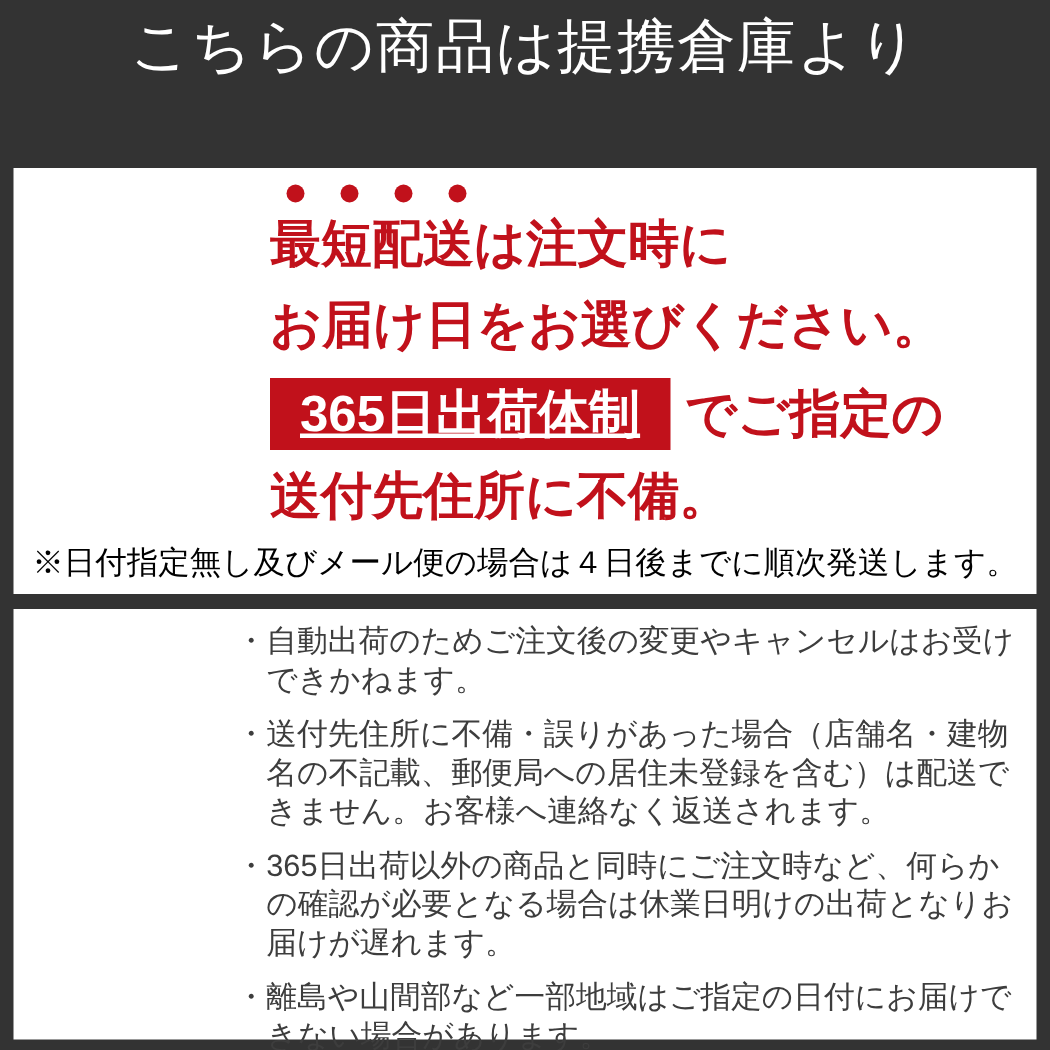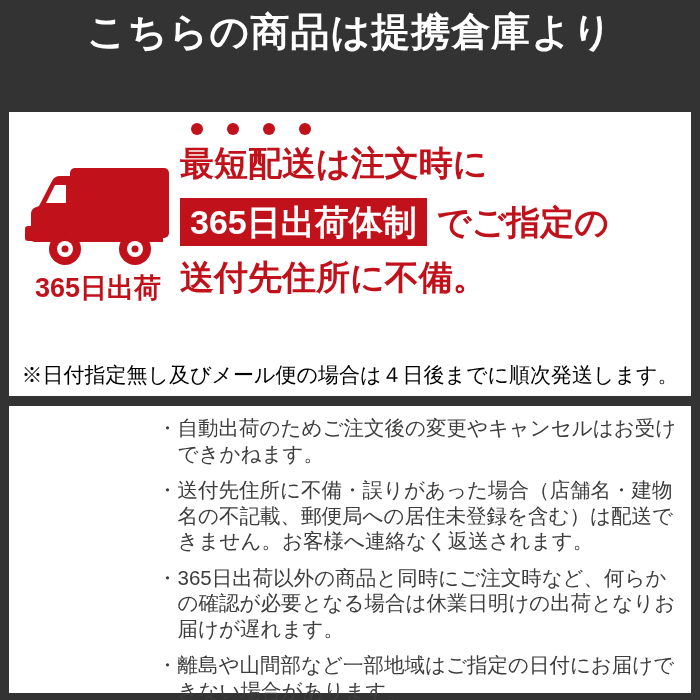--- a/index.html
+++ b/index.html
@@ -7,21 +7,21 @@
     position:relative;
     width:700px; height:700px;
     background:#333333;
     overflow:hidden;
     font-family:"Liberation Sans", sans-serif;
   }
   
   .header {
     position:absolute; top:0; left:0; right:0; height:112px;
     color:#ffffff; text-align:center;
-    font-weight:bold;
+    font-weight:normal;
   }
   .header .hline {
     font-size:39px; line-height:45px; letter-spacing:1px;
   }
   .header .hline:first-child { margin-top:9px; }
   
   .panel {
     position:absolute; left:9px; width:682px;
     background:#ffffff;
   }
@@ -41,21 +41,21 @@
     position:absolute; left:171px; top:10px; right:8px;
     color:var(--red); font-weight:bold; font-size:34px;
     white-space:nowrap;
   }
   .dots { display:flex; gap:24px; padding-left:11px; height:14px; align-items:center; }
   .dots span { width:12px; height:12px; border-radius:50%; background:var(--red); }
   .big { line-height:54px; }
   .boxline { margin-top:5px; margin-bottom:1px; }
   .hl {
     display:inline-block; background:var(--red); color:#ffffff;
-    line-height:48px; padding:0 10px; margin-right:10px;
+    line-height:48px; padding:0 20px; margin-right:10px;text-decoration:underline;
   }
   .ship-note {
     position:absolute; bottom:7px; left:0; width:100%;
     text-align:center; color:#000000; font-size:21px; font-weight:500;
     white-space:nowrap;
   }
   
   .caution-col {
     position:absolute; left:14px; top:66px; width:136px;
     text-align:center;
@@ -78,45 +78,30 @@
 <body>
 
 <div class="page">
 
   <div class="header">
     <div class="hline">こちらの商品は提携倉庫より</div>
   </div>
 
   <div class="panel panel1">
 
-    <div class="truck-col">
-      <svg viewBox="0 0 146 100" aria-hidden="true">
-        <rect x="45" y="2" width="99" height="70" rx="5" fill="#c1111b"></rect>
-        <rect x="0" y="60" width="12" height="15" rx="3" fill="#c1111b"></rect>
-        <path d="M14 40 L27 15 Q29.5 10 35 10 L45 10 L45 76 L10 76 Q6 76 6 72 L6 48 Q6 44 9 42 Z" fill="#c1111b"></path>
-        <path d="M21 37 L30 19 L41 19 L41 37 Z" fill="#ffffff"></path>
-        <rect x="12" y="68" width="126" height="8" fill="#c1111b"></rect>
-        <circle cx="40" cy="83" r="16" fill="#c1111b"></circle>
-        <circle cx="40" cy="83" r="8" fill="#ffffff"></circle>
-        <circle cx="40" cy="83" r="3.5" fill="#c1111b"></circle>
-        <circle cx="110" cy="83" r="16" fill="#c1111b"></circle>
-        <circle cx="110" cy="83" r="8" fill="#ffffff"></circle>
-        <circle cx="110" cy="83" r="3.5" fill="#c1111b"></circle>
-      </svg>
-      <div class="truck-label">365日出荷</div>
-    </div>
 
     <div class="ship-text">
       <div class="dots">
         <span></span>
         <span></span>
         <span></span>
         <span></span>
       </div>
       <div class="big">最短配送は注文時に</div>
+      <div class="big">お届け日をお選びください。</div>
       <div class="big boxline">
         <span class="hl">365日出荷体制</span><span>でご指定の</span>
       </div>
       <div class="big">送付先住所に不備。</div>
     </div>
 
     <div class="ship-note">※日付指定無し及びメール便の場合は４日後までに順次発送します。</div>
   </div>
 
   <div class="panel panel2">

